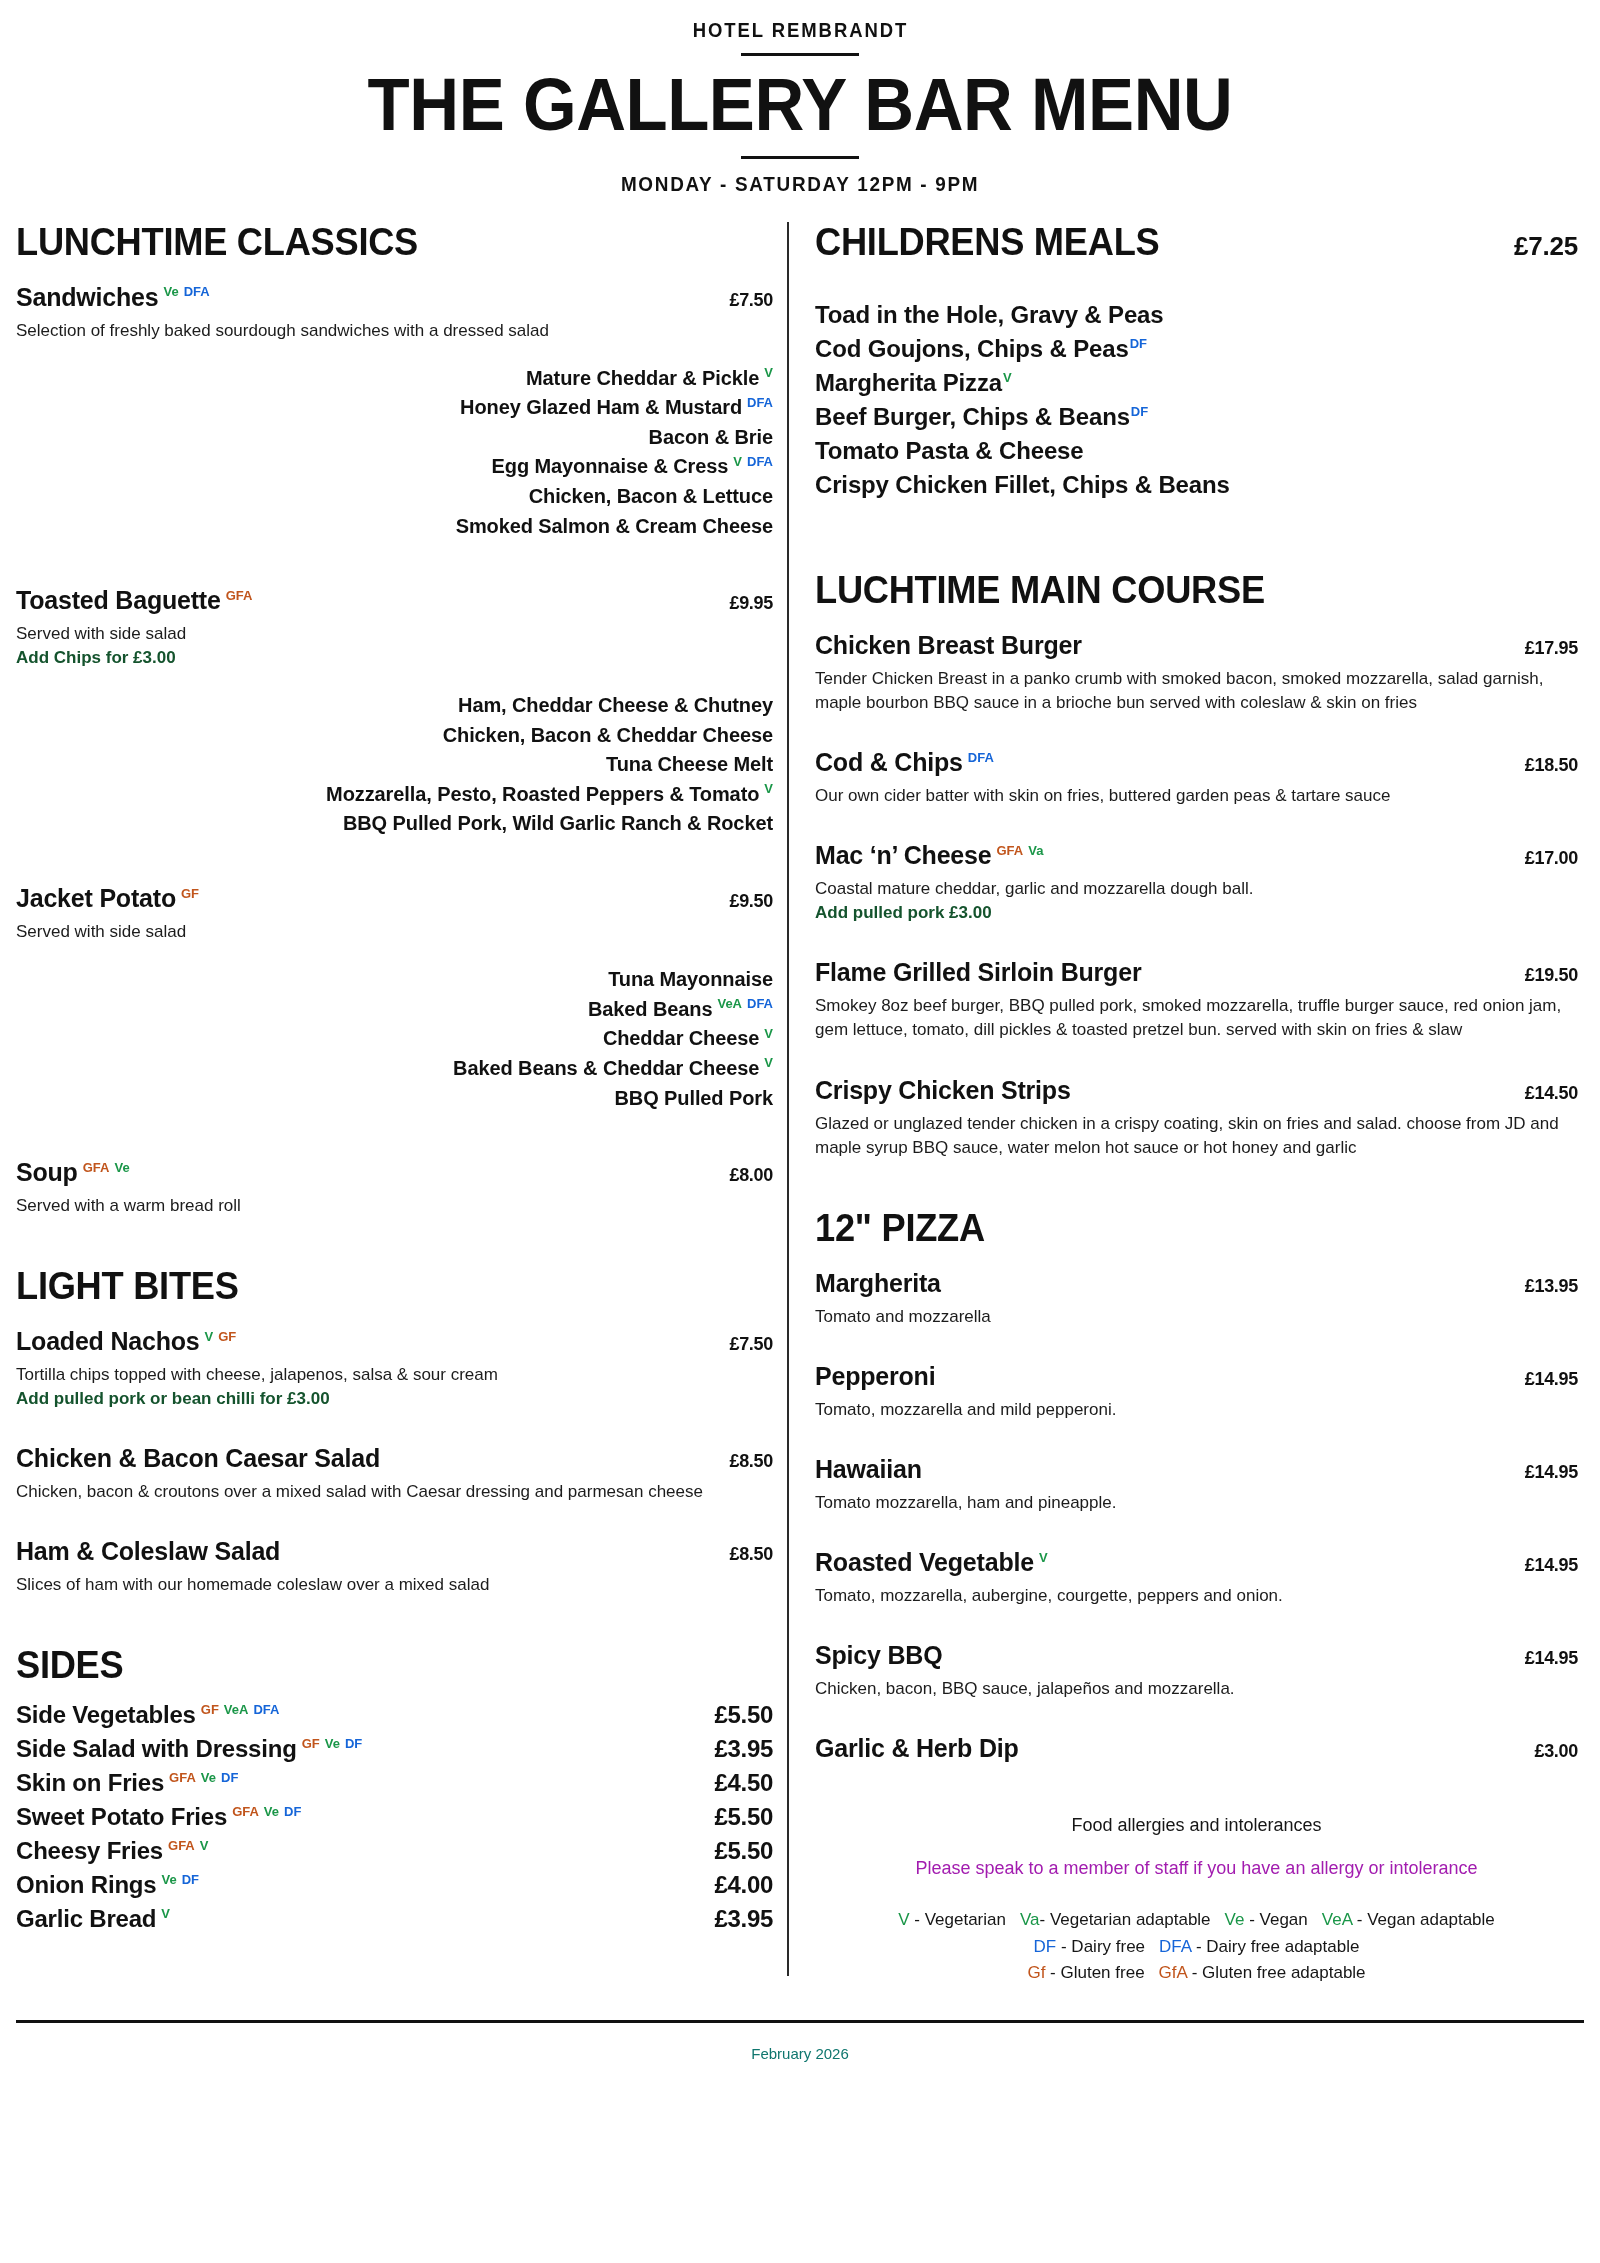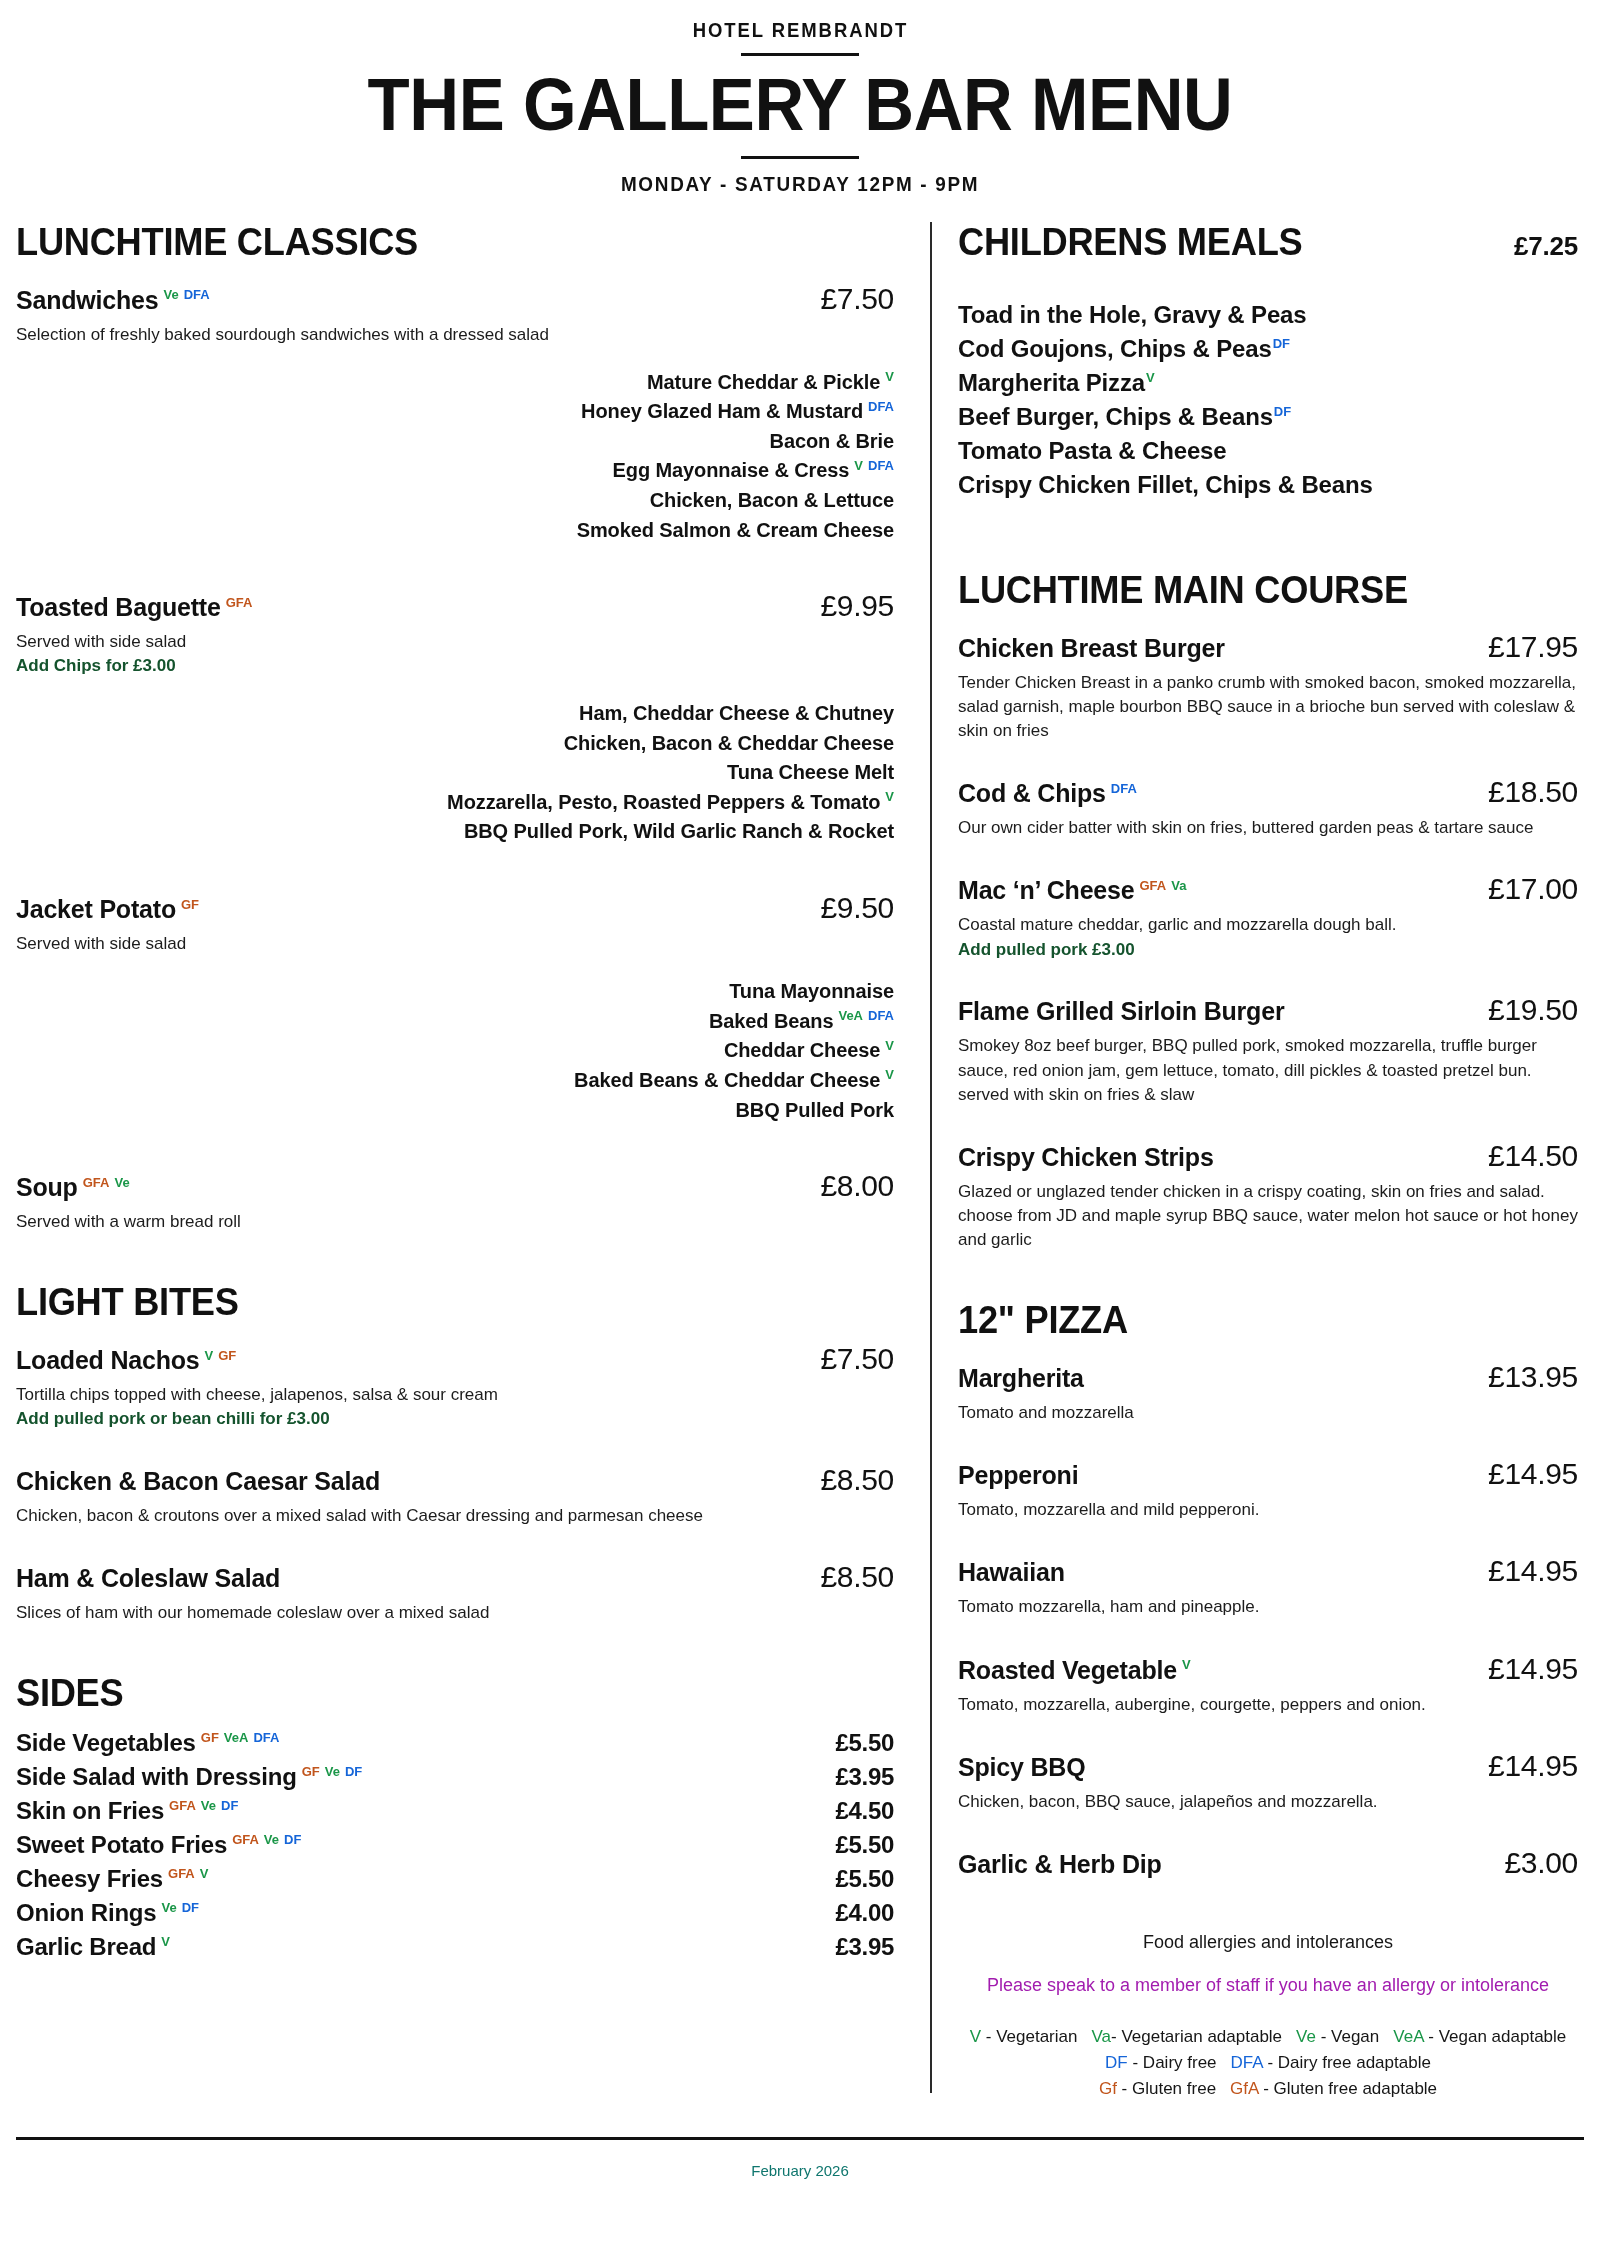--- a/index.html
+++ b/index.html
@@ -59,22 +59,22 @@
     display: inline-block;
   }
 
   
   .columns {
     display: flex;
     margin-top: 24px;
     align-items: stretch;
   }
   .col-left {
-    width: 930px;
-    padding: 0 36px 0 16px;
+    width: 787px;
+    padding: 0 14px 0 16px;
   }
   .divider {
     width: 2px;
     background: #2a2a2a;
     margin-top: 2px;
     margin-bottom: 10px;
     flex: 0 0 2px;
   }
   .col-right {
     flex: 1;
@@ -117,22 +117,22 @@
   .item-name {
     font-size: 25px;
     font-weight: 700;
     letter-spacing: -0.2px;
     line-height: 1.2;
   }
   .item-name.light {
     font-weight: 600;
   }
   .item-price {
-    font-size: 30px;
-    font-weight: 400;
+    font-size: 18px;
+    font-weight: 700;
     letter-spacing: -0.3px;
     white-space: nowrap;
     padding-left: 14px;
   }
   .item-desc {
     font-size: 17px;
     font-weight: 400;
     line-height: 1.42;
     color: #1c1c1c;
     margin-top: 7px;

